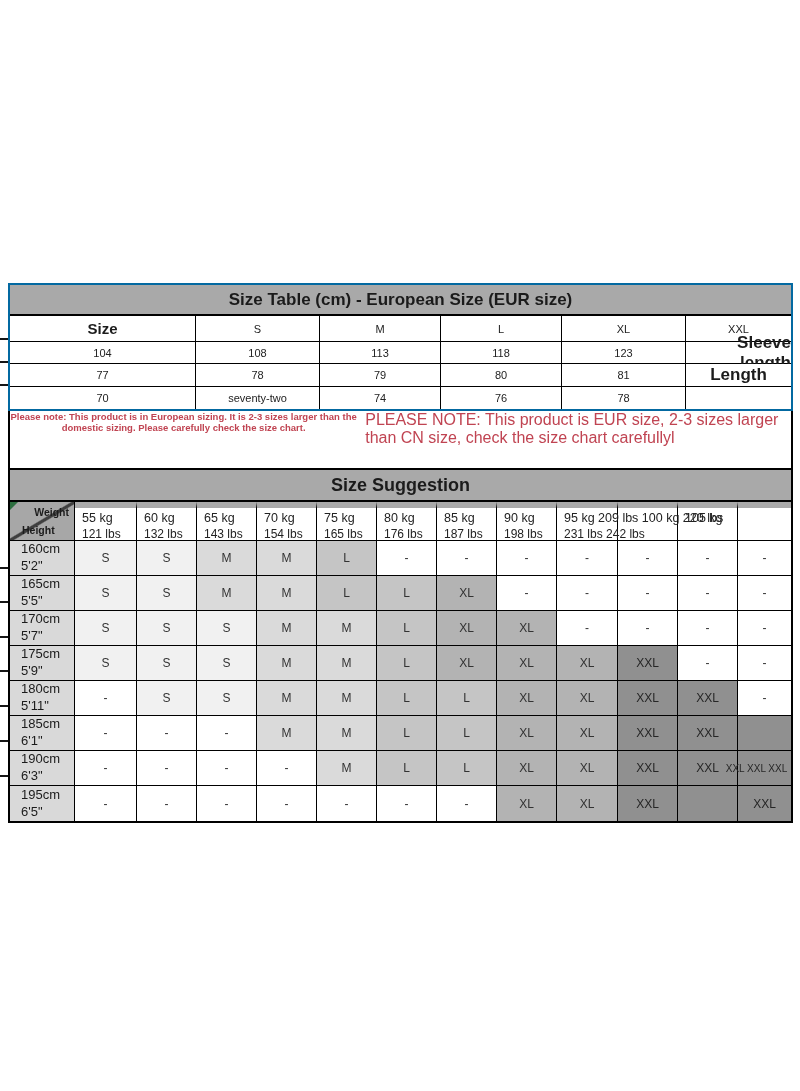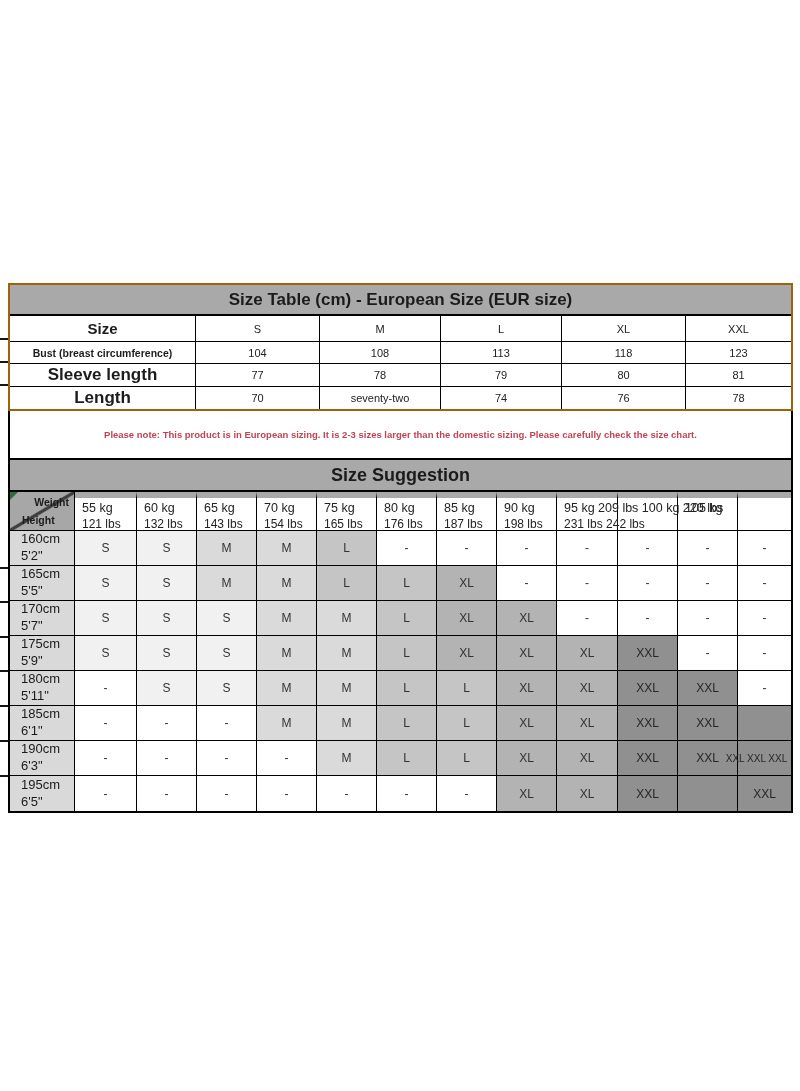--- a/index.html
+++ b/index.html
@@ -2,38 +2,38 @@
 <html><head>
 <meta charset="utf-8">
 <style>
   html,body{margin:0;padding:0;background:#fff;}
   .page{position:relative;width:800px;height:1091px;background:#fff;overflow:hidden;
         font-family:"Liberation Sans","DejaVu Sans",sans-serif;color:#1c1c1c;}
   .stack{position:absolute;left:8px;top:283px;width:785px;}
   .sec{box-sizing:border-box;width:785px;}
 
   
-  #size-table-section{border:2px solid #a16207;text-align:right;}
+  #size-table-section{border:2px solid #0369a1;text-align:right;}
   .band{background:#a9a9a9;display:flex;align-items:center;justify-content:center;
         font-weight:bold;color:#1b1b1b;border-bottom:2px solid #000;}
   #size-table-section .band{height:29px;font-size:17px;}
   .st-grid{display:grid;grid-template-columns:186px 124px 121px 121px 124px 1fr;
            grid-template-rows:26px 22px 23px 22px;background:#fff;}
   .st-grid > div{border-right:1px solid #000;border-bottom:1px solid #000;
            display:flex;align-items:center;justify-content:center;background:#fff;}
   .st-grid > div:nth-child(6n){border-right:0;}
   .st-grid > div:nth-child(n+19){border-bottom:0;}
   .st-val{font-size:11px;color:#222;}
   .lbl-size{font-size:15px;font-weight:bold;}
   .lbl-bust{font-size:10.5px;font-weight:bold;}
   .lbl-big{font-size:17px;font-weight:bold;}
 
   
-  #notes-section{height:47px;border-left:2px solid #000;border-right:2px solid #000;
-        background:#fff;display:flex;flex-direction:column;justify-content:center;gap:3px;}
+  #notes-section{height:57px;border-left:2px solid #000;border-right:2px solid #000;
+        background:#fff;display:flex;flex-direction:row;justify-content:center;gap:3px;}
   .note-small{font-size:9.5px;font-weight:bold;text-align:center;}
   .note-large{font-size:16px;padding-left:5px;}
 
   
   #suggestion-section{border:2px solid #000;}
   #suggestion-section .band{height:30px;font-size:18px;}
   .sg-grid{display:grid;background:#a9a9a9;
      grid-template-columns:65px 62px 60px 60px 60px 60px 60px 60px 60px 61px 60px 60px 1fr;
      grid-template-rows:39px repeat(8,35px);border-radius:12px;}
   .sg-grid > div{border-right:1px solid #000;border-bottom:1px solid #000;box-sizing:border-box;}
@@ -89,21 +89,20 @@
 
     <div class="sec" id="size-table-section">
       <div class="band">Size Table (cm) - European Size (EUR size)</div>
       <div class="st-grid">
           <div class="st-label lbl-size">Size</div>
           <div class="st-val">S</div>
           <div class="st-val">M</div>
           <div class="st-val">L</div>
           <div class="st-val">XL</div>
           <div class="st-val">XXL</div>
-          <div class="st-label lbl-bust">Bust (breast circumference)</div>
           <div class="st-val">104</div>
           <div class="st-val">108</div>
           <div class="st-val">113</div>
           <div class="st-val">118</div>
           <div class="st-val">123</div>
           <div class="st-label lbl-big">Sleeve length</div>
           <div class="st-val">77</div>
           <div class="st-val">78</div>
           <div class="st-val">79</div>
           <div class="st-val">80</div>
@@ -112,20 +111,21 @@
           <div class="st-val">70</div>
           <div class="st-val">seventy-two</div>
           <div class="st-val">74</div>
           <div class="st-val">76</div>
           <div class="st-val">78</div>
         </div>
     </div>
 
     <div class="sec" id="notes-section">
       <div class="note-small" style="color:#c04452;">Please note: This product is in European sizing. It is 2-3 sizes larger than the domestic sizing. Please carefully check the size chart.</div>
+      <div class="note-large" style="color:#c04452;">PLEASE NOTE: This product is EUR size, 2-3 sizes larger than CN size, check the size chart carefullyl</div>
     </div>
 
     <div class="sec" id="suggestion-section">
       <div class="band">Size Suggestion</div>
       <div class="sg-grid">
         <div class="corner">
           <div class="corner-marker"></div>
           <span class="ctop">Weight</span>
           <span class="cbottom">Height</span>
         </div>

